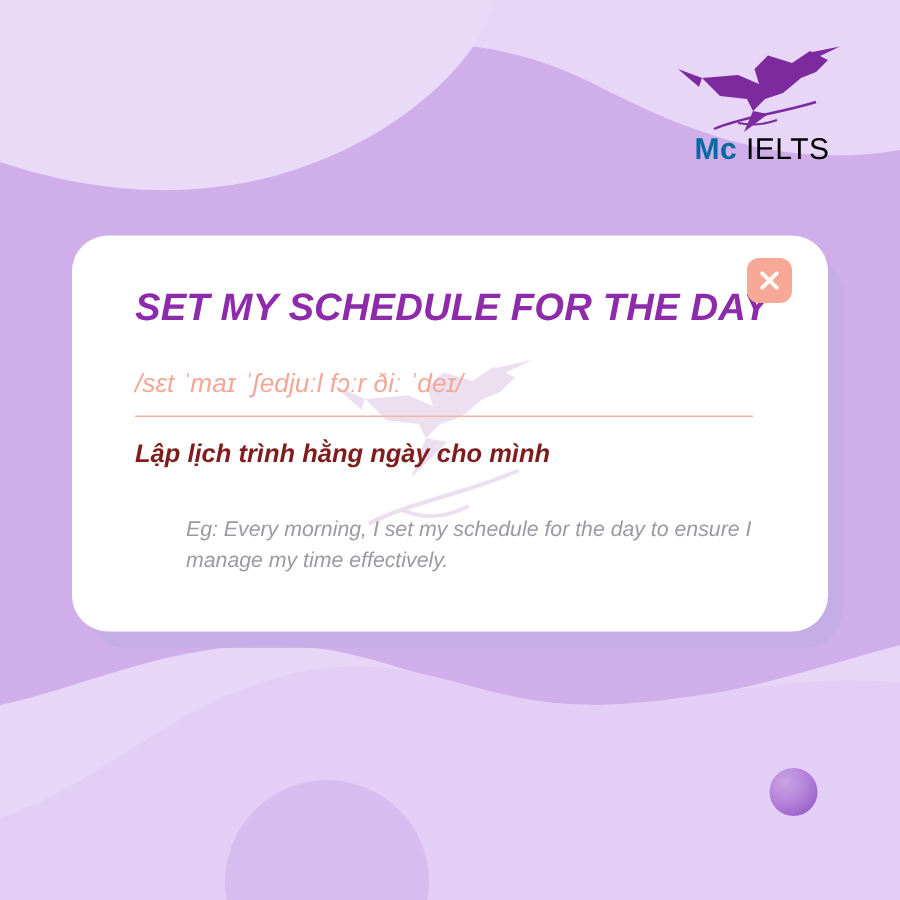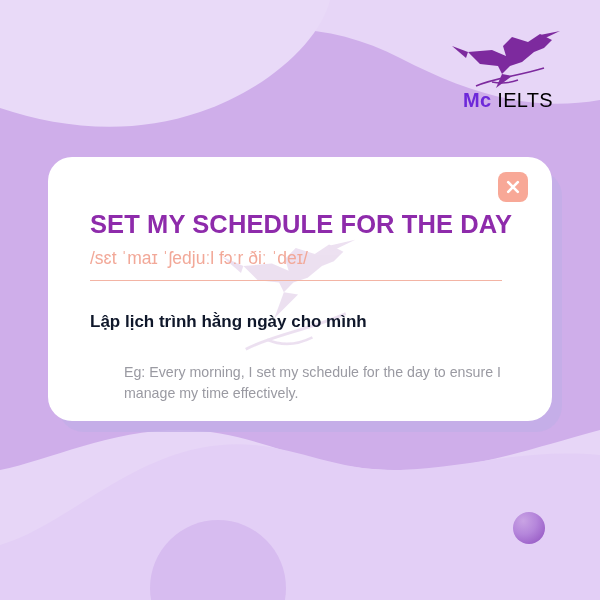--- a/index.html
+++ b/index.html
@@ -44,21 +44,21 @@
   }
   .logo-text {
     margin-top: 1px;
     font-size: 20px;
     letter-spacing: 0.3px;
     line-height: 22px;
     white-space: nowrap;
   }
   .logo-text .mc {
     font-weight: bold;
-    color: #6d28d9;
+    color: #0369a1;
   }
   .logo-text .ielts {
     font-weight: normal;
     color: #000000;
   }
 
   
   .card-shadow {
     position: absolute;
     left: 58px;
@@ -88,51 +88,52 @@
     top: 78px;
     width: 150px;
     height: 125px;
     opacity: 0.14;
     pointer-events: none;
   }
 
   .card-inner {
     position: relative;
     z-index: 2;
-    padding: 52px 42px 0 42px;
+    padding: 33px 42px 0 42px;
+    font-style: italic;
   }
 
   .headline {
     color: #8E2BAB;
     font-size: 25.5px;
     font-weight: bold;
     letter-spacing: 0.1px;
     line-height: 30px;
     white-space: nowrap;
   }
 
   .phonetic {
-    margin-top: 8px;
+    margin-top: 24px;
     color: #F2A898;
     font-size: 17.5px;
     font-weight: normal;
     line-height: 22px;
     white-space: nowrap;
   }
 
   .divider {
     margin-top: 11px;
     height: 1px;
     background: #F3B4A4;
     width: 412px;
   }
 
   .translation {
-    margin-top: 30px;
-    color: #0f172a;
+    margin-top: 14px;
+    color: #7f1d1d;
     font-size: 17px;
     font-weight: bold;
     line-height: 22px;
     white-space: nowrap;
   }
 
   .example {
     margin-top: 29px;
     color: #9A9AA2;
     font-size: 14.2px;

